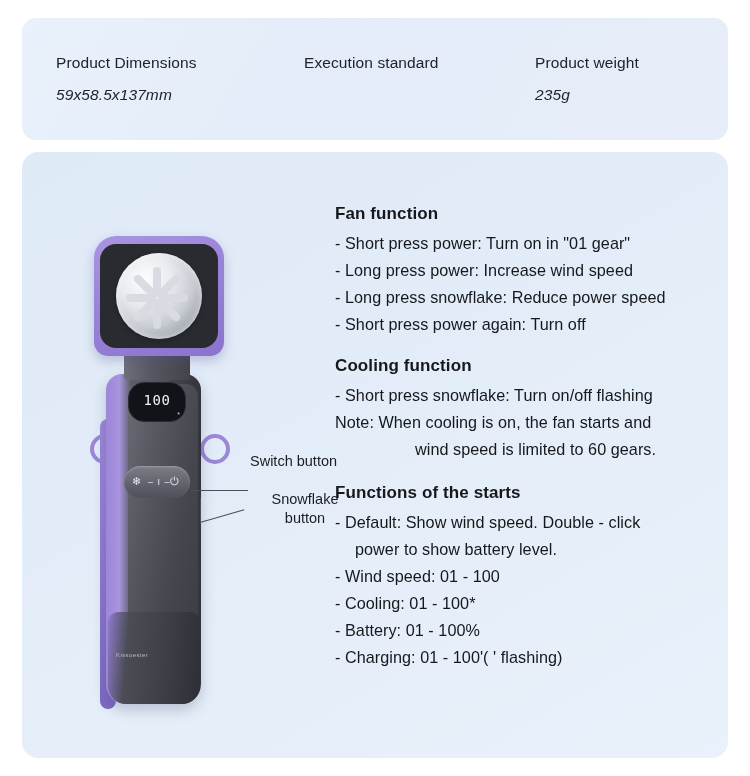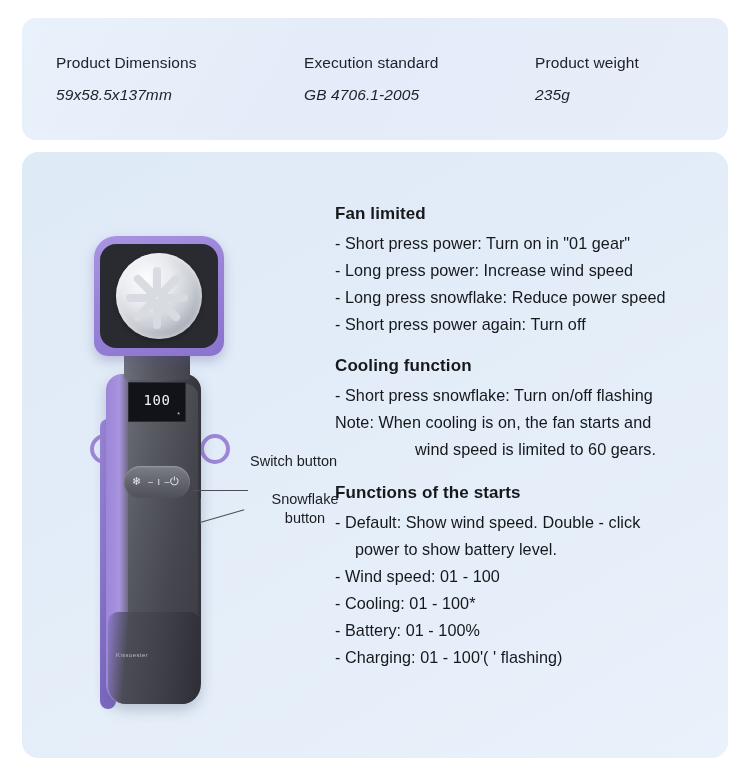--- a/index.html
+++ b/index.html
@@ -213,21 +213,21 @@
     border-radius: 4px;
   }
 
   
   .screen {
     position: absolute;
     left: 48px;
     top: 168px;
     width: 56px;
     height: 38px;
-    border-radius: 0;
+    border-radius: 16px;
     background: #121318;
     border: 1px solid #2b2d34;
   }
   .screen-num {
     position: absolute;
     left: 0; right: 0;
     top: 9px;
     text-align: center;
     font-family: "DejaVu Sans Mono", monospace;
     font-size: 14px;
@@ -286,21 +286,20 @@
 
   <div class="spec-panel">
 
     <div class="spec-col c1">
       <div class="spec-label">Product Dimensions</div>
       <div class="spec-value">59x58.5x137mm</div>
     </div>
 
     <div class="spec-col c2">
       <div class="spec-label">Execution standard</div>
-      <div class="spec-value">GB 4706.1-2005</div>
     </div>
 
     <div class="spec-col c3">
       <div class="spec-label">Product weight</div>
       <div class="spec-value">235g</div>
     </div>
 
   </div>
 
   <div class="main-panel">
@@ -349,21 +348,21 @@
       <div class="callout-line" style="left:120px; top:284px; width:1px; height:26px;"></div>
     </div>
 
     <div class="callout-text" style="left:228px; top:300px;">Switch button</div>
 
     <div class="callout-text two" style="left:228px; top:338px;">Snowflake button</div>
 
     <div class="text-col">
 
       <div class="sec-block">
-        <div class="sec-title">Fan limited</div>
+        <div class="sec-title">Fan function</div>
         <div class="sec-line">- Short press power: Turn on in "01 gear"</div>
         <div class="sec-line">- Long press power: Increase wind speed</div>
         <div class="sec-line">- Long press snowflake: Reduce power speed</div>
         <div class="sec-line">- Short press power again: Turn off</div>
       </div>
 
       <div class="sec-block b2">
         <div class="sec-title">Cooling function</div>
         <div class="sec-line">- Short press snowflake: Turn on/off flashing</div>
         <div class="sec-line">Note: When cooling is on, the fan starts and</div>

